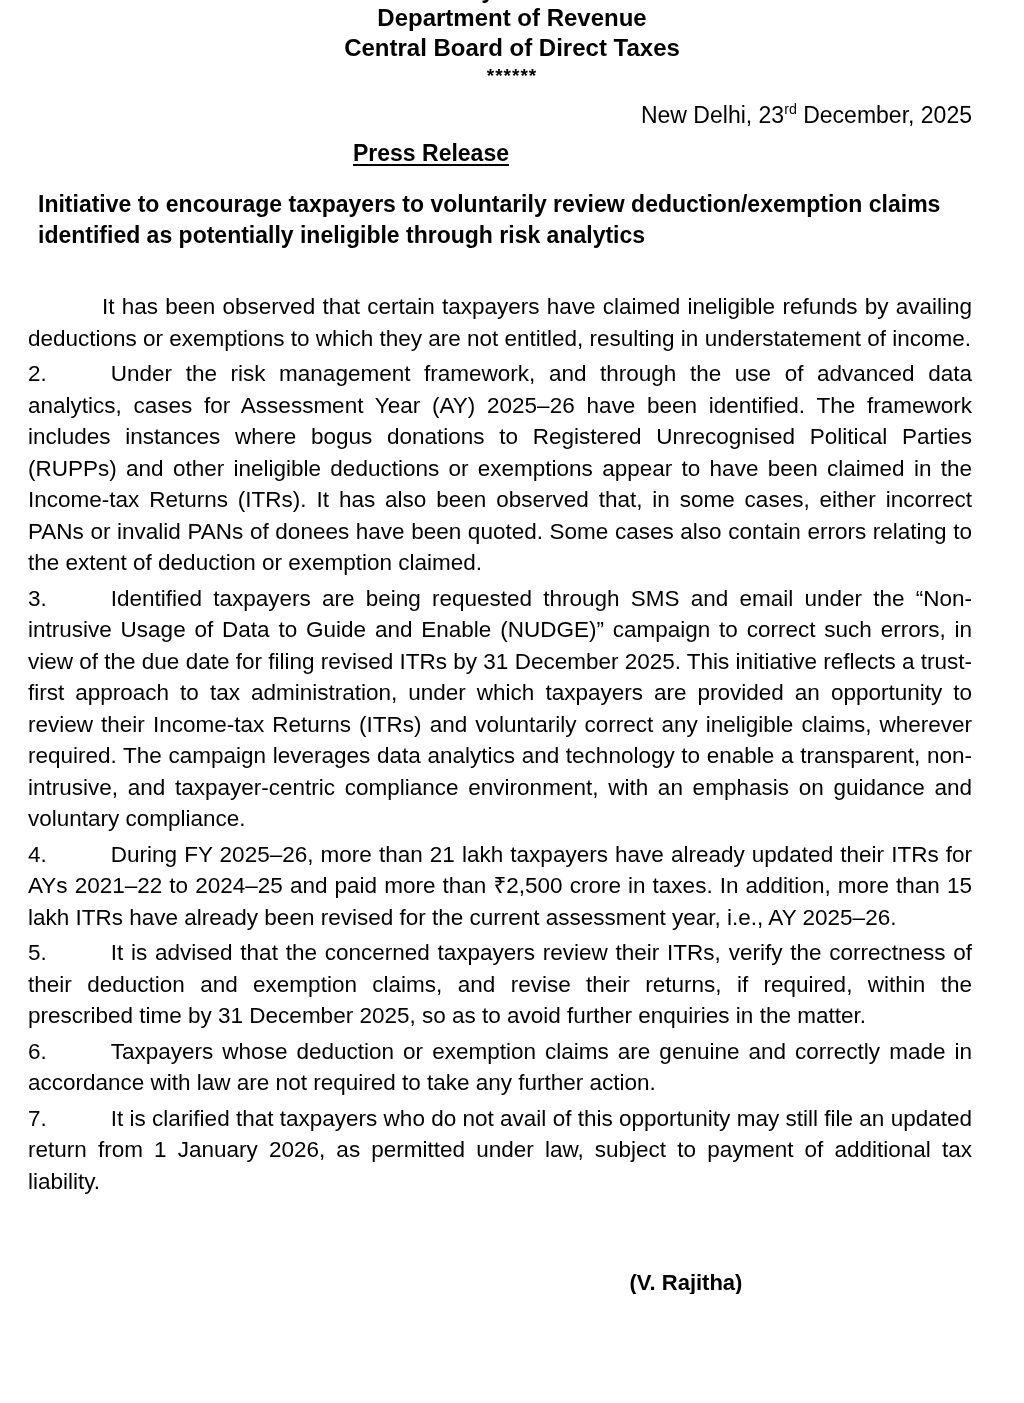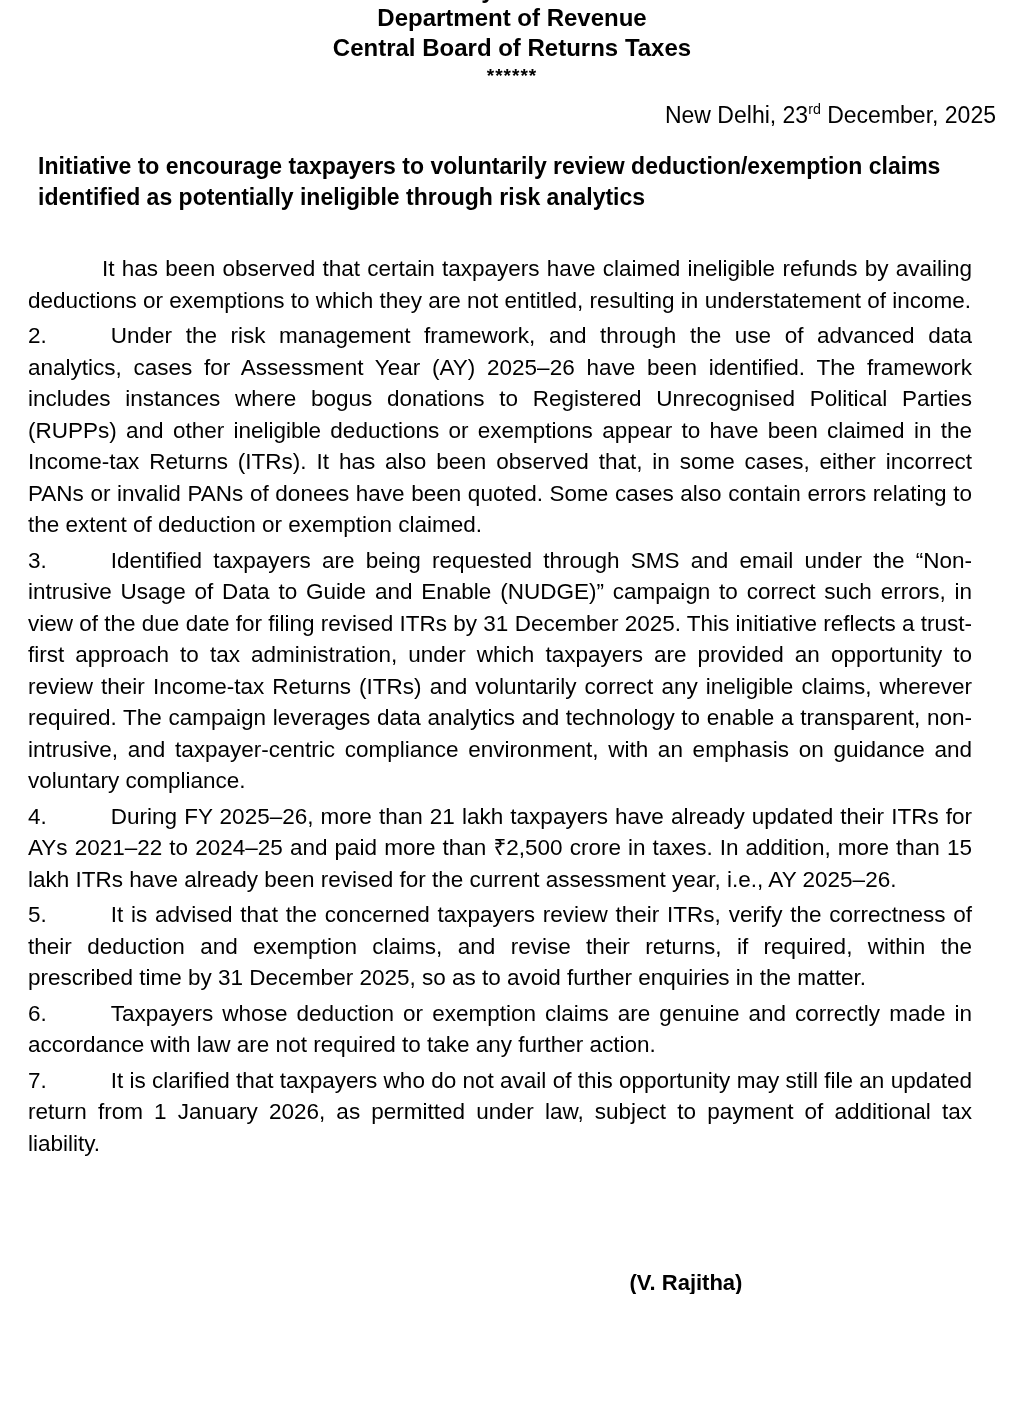--- a/index.html
+++ b/index.html
@@ -53,21 +53,21 @@
     font-size: 19px;
     font-weight: bold;
     line-height: 22px;
     letter-spacing: 1px;
     margin-top: 2px;
   }
 
   
   .dateline-wrap {
     margin-top: 15px;
-    padding-right: 28px;
+    padding-right: 52px;
     text-align: right;
     font-size: 23px;
     line-height: 27px;
   }
   .dateline sup {
     font-size: 0.62em;
     vertical-align: super;
     line-height: 0;
   }
 
@@ -147,28 +147,31 @@
   }
 </style>
 </head>
 <body>
 
 <div class="page">
 
   <div class="masthead">
     <div class="ministry-line">Ministry of Finance</div>
     <div class="dept-line">Department of Revenue</div>
-    <div class="board-line">Central Board of Returns Taxes</div>
+    <div class="board-line">Central Board of Direct Taxes</div>
     <div class="asterisks">******</div>
   </div>
 
   <div class="dateline-wrap">
     <span class="dateline"><span>New Delhi, 23</span><sup>rd</sup><span> December, 2025</span></span>
   </div>
 
+  <div class="press-release-wrap">
+    <span class="press-release">Press Release</span>
+  </div>
 
   <div class="doc-title">Initiative to encourage taxpayers to voluntarily review deduction/exemption claims identified as potentially ineligible through risk analytics</div>
 
   <div class="body-block">
 
     <p class="para first"><span class="indent-first"></span><span>It has been observed that certain taxpayers have claimed ineligible refunds by availing deductions or exemptions to which they are not entitled, resulting in understatement of income.</span></p>
 
     <p class="para"><span>2.</span><span class="num-gap"></span><span>Under the risk management framework, and through the use of advanced data analytics, cases for Assessment Year (AY) 2025–26 have been identified. The framework includes instances where bogus donations to Registered Unrecognised Political Parties (RUPPs) and other ineligible deductions or exemptions appear to have been claimed in the Income-tax Returns (ITRs). It has also been observed that, in some cases, either incorrect PANs or invalid PANs of donees have been quoted. Some cases also contain errors relating to the extent of deduction or exemption claimed.</span></p>
 
     <p class="para"><span>3.</span><span class="num-gap"></span><span>Identified taxpayers are being requested through SMS and email under the “Non-intrusive Usage of Data to Guide and Enable (NUDGE)” campaign to correct such errors, in view of the due date for filing revised ITRs by 31 December 2025. This initiative reflects a trust-first approach to tax administration, under which taxpayers are provided an opportunity to review their Income-tax Returns (ITRs) and voluntarily correct any ineligible claims, wherever required. The campaign leverages data analytics and technology to enable a transparent, non-intrusive, and taxpayer-centric compliance environment, with an emphasis on guidance and voluntary compliance.</span></p>

